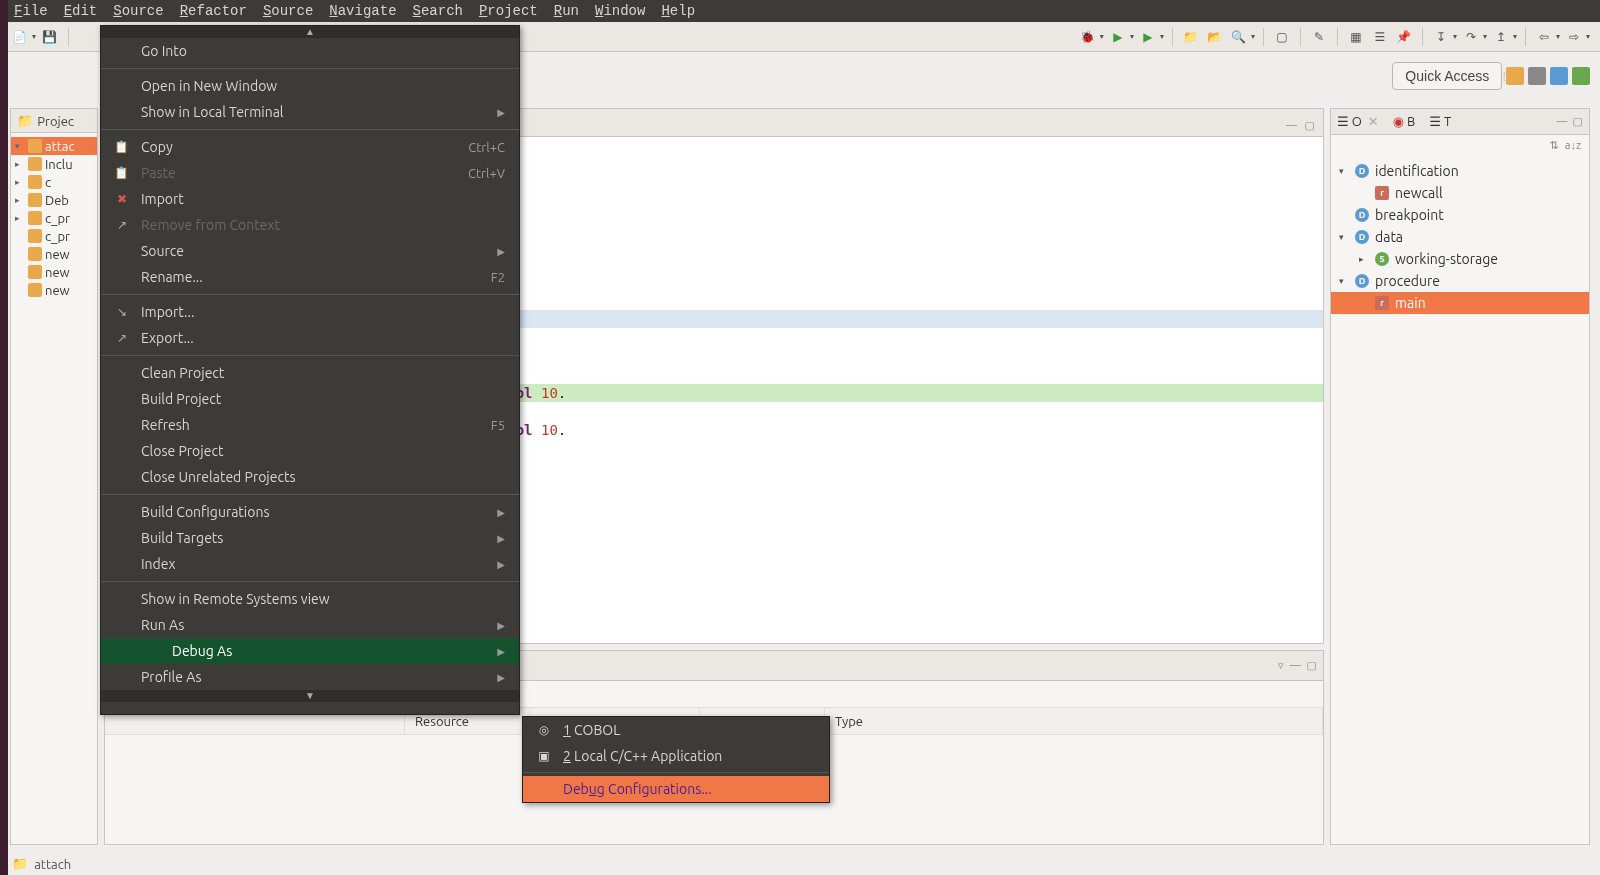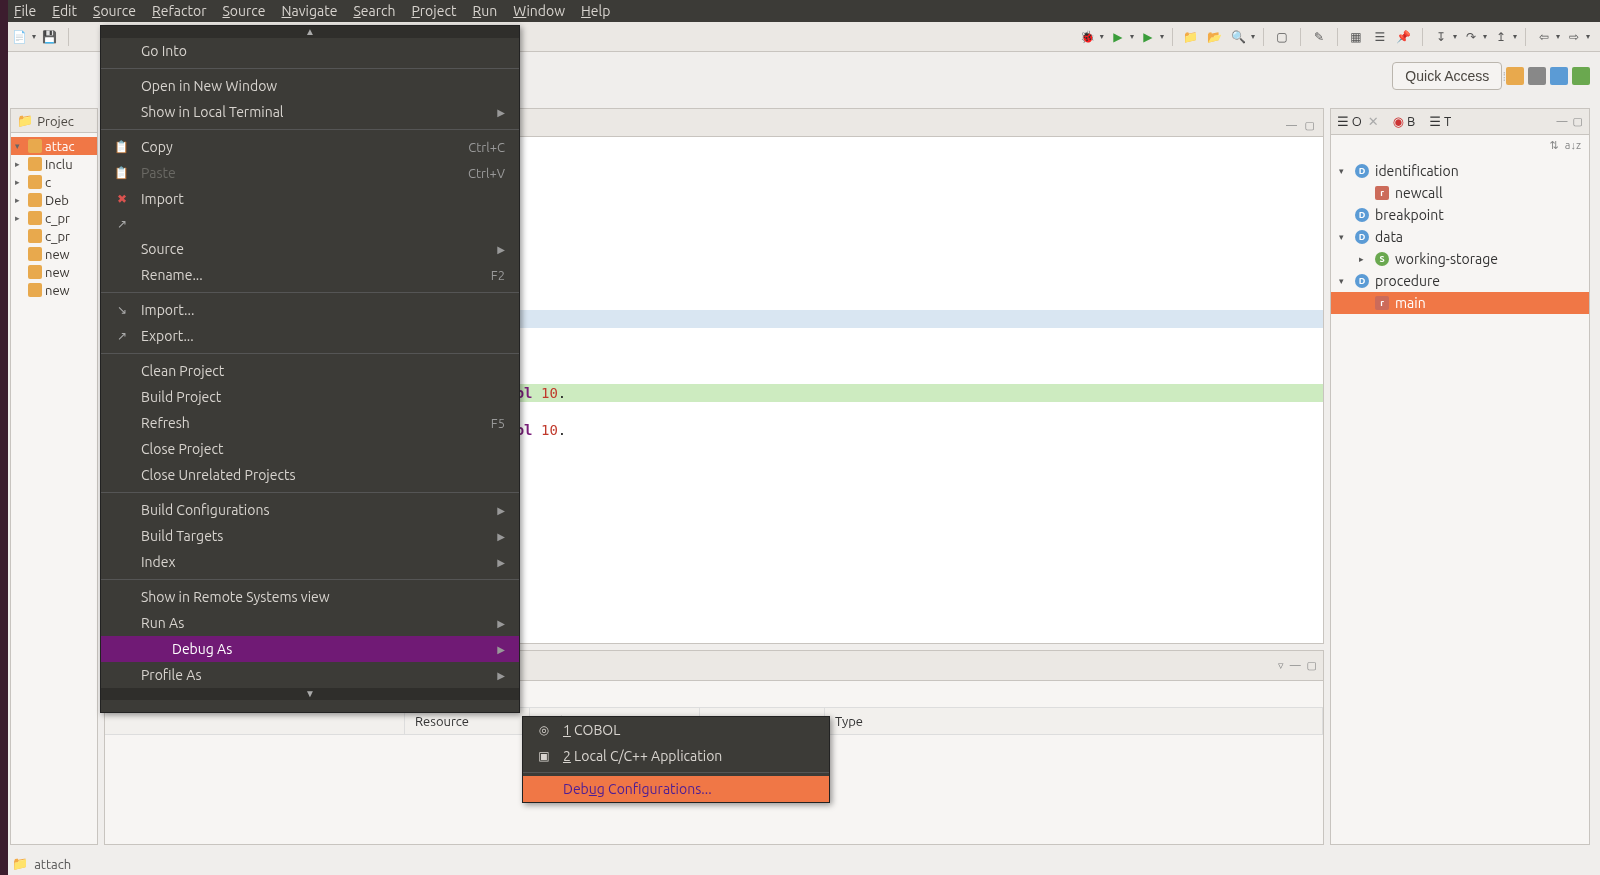--- a/index.html
+++ b/index.html
@@ -20,20 +20,21 @@
   color: #d8d4cf;
   height: 22px;
   display: flex;
   align-items: center;
   padding: 0 6px;
   font-size: 14px;
 }
 .menubar-item {
   padding: 2px 8px;
   cursor: pointer;
+  font-family: Liberation Mono, monospace;
 }
 .menubar-item u { text-decoration: underline; }
 
 
 .toolbar {
   background: #ebe8e4;
   height: 30px;
   border-bottom: 1px solid #c8c4bf;
   display: flex;
   align-items: center;
@@ -262,21 +263,21 @@
   color: #aaa;
   line-height: 12px;
 }
 .cm-item {
   display: flex;
   align-items: center;
   padding: 5px 14px 5px 12px;
   gap: 10px;
   cursor: pointer;
 }
-.cm-item.highlight { background: #701a75; color: #fff; padding-left: 43px; }
+.cm-item.highlight { background: #14532d; color: #fff; padding-left: 43px; }
 .cm-item.disabled { color: #6a6964; }
 .cm-icon { width: 18px; text-align: center; font-size: 12px; }
 .cm-label { flex: 1; }
 .cm-shortcut { color: #999; font-size: 13px; }
 .cm-arrow { font-size: 10px; color: #999; }
 .cm-sep { height: 1px; background: #555; margin: 4px 0; }
 
 
 .submenu {
   position: absolute;
@@ -597,20 +598,21 @@
         <span class="cm-icon" style="color:#aaa">📋</span>
         <span class="cm-label">Paste</span>
         <span class="cm-shortcut">Ctrl+V</span>
       </div>
       <div class="cm-item">
         <span class="cm-icon" style="color:#d9534f">✖</span>
         <span class="cm-label">Import</span>
       </div>
       <div class="cm-item disabled">
         <span class="cm-icon" style="color:#aaa">↗</span>
+        <span class="cm-label">Remove from Context</span>
       </div>
       <div class="cm-item">
         <span class="cm-icon"></span>
         <span class="cm-label">Source</span>
         <span class="cm-arrow">▶</span>
       </div>
       <div class="cm-item">
         <span class="cm-icon"></span>
         <span class="cm-label">Rename...</span>
         <span class="cm-shortcut">F2</span>

